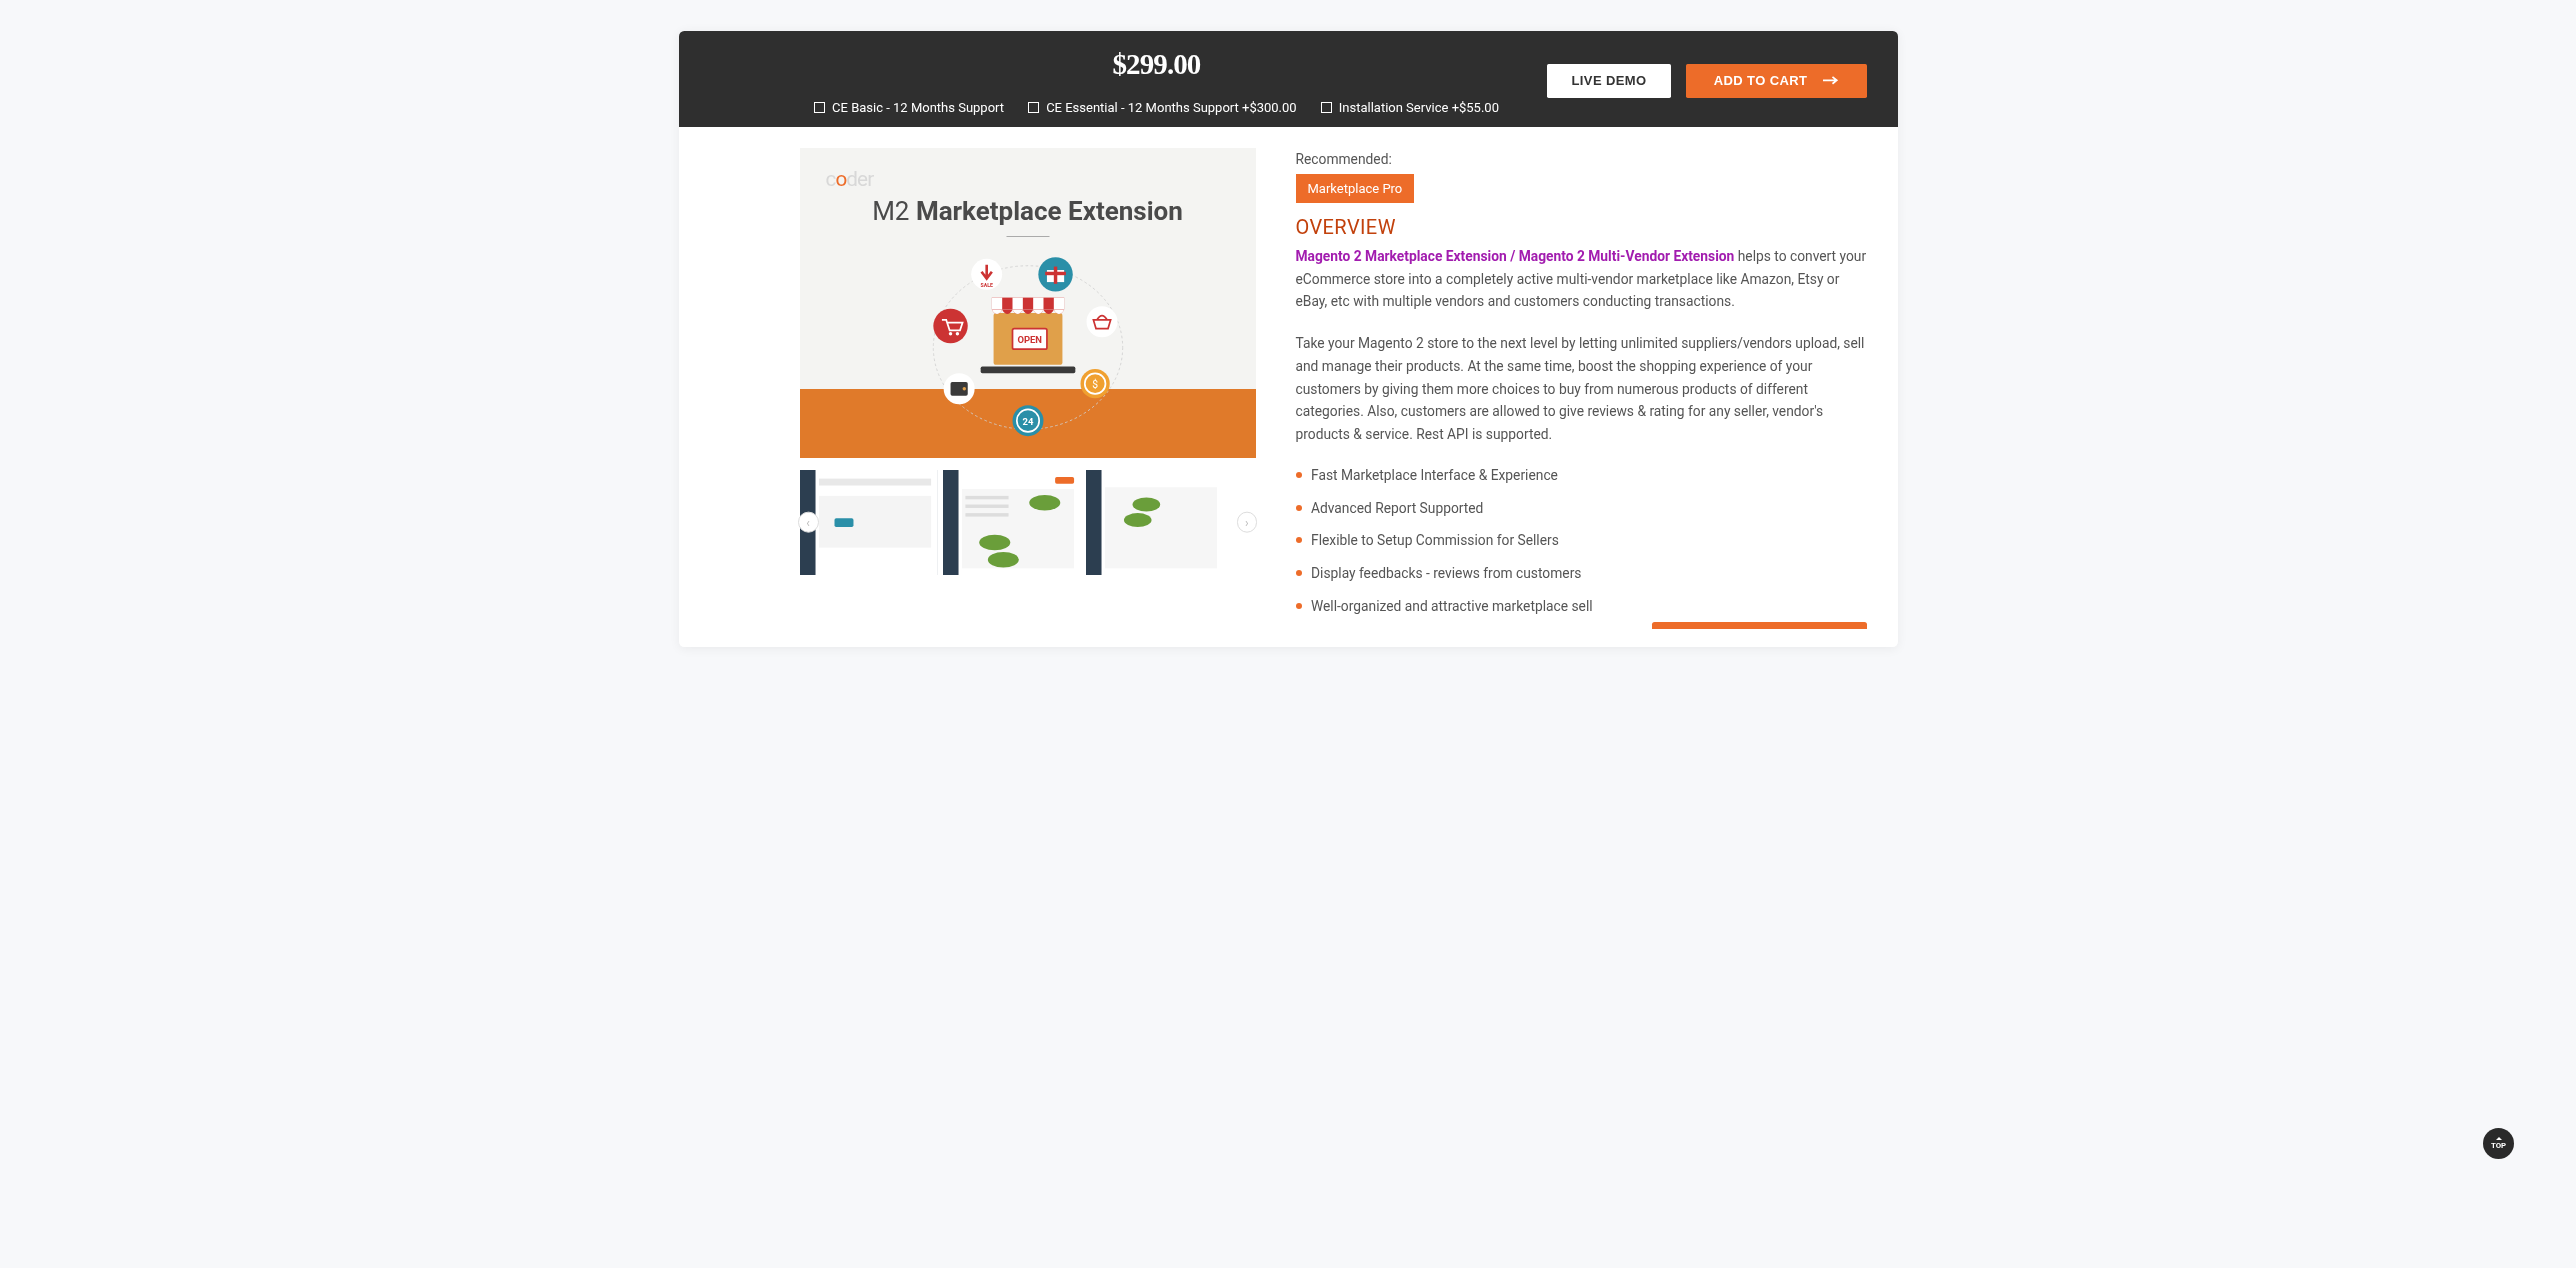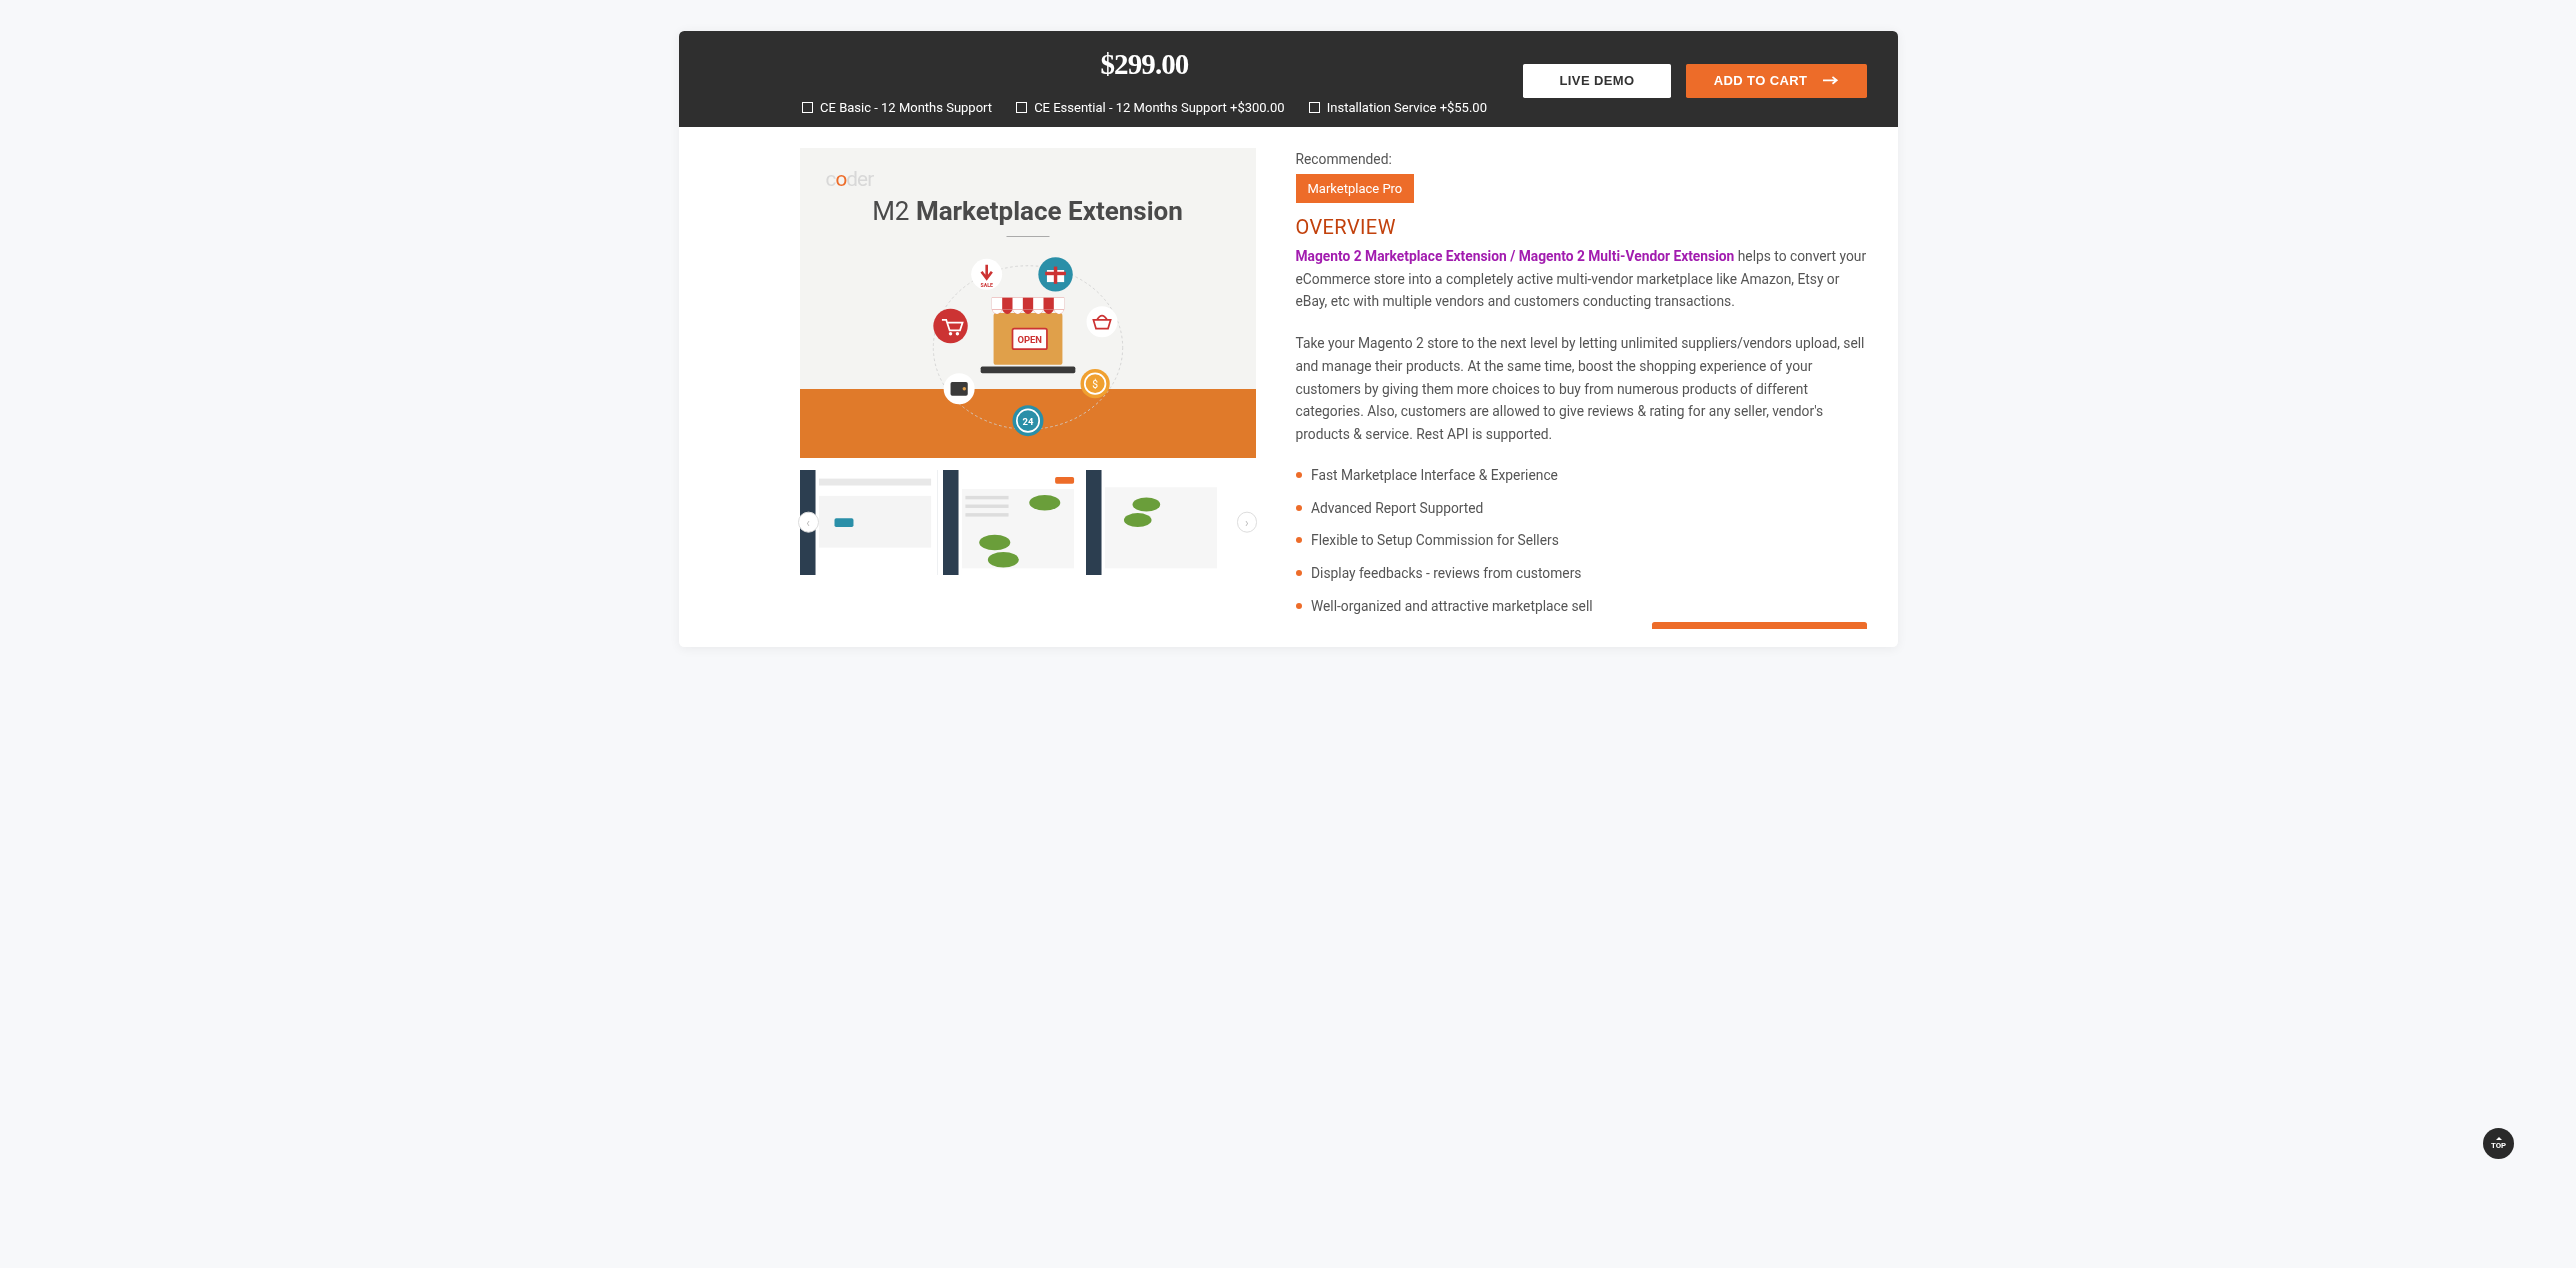--- a/index.html
+++ b/index.html
@@ -7,21 +7,21 @@
 .wrap { display:flex; justify-content:center; padding:31px 0 0; }
 .card { width:92%; max-width:1219px; background:#fff; border-radius:5.2px; box-shadow:0 1.7px 10.3px rgba(0,0,0,.06); overflow:hidden; }
 .topbar { background:#2f2f2f; color:#fff; padding:12px 31px 12px 121px; display:flex; flex-wrap:wrap; align-items:flex-start; }
 .left-top { flex:1 1 auto; padding-top:5.2px; }
 .price-row { display:flex; justify-content:center;font-family:Liberation Serif, serif; }
 .price { font-size:29px; font-weight:700; letter-spacing:-0.9px; }
 .options-row { display:flex; flex-wrap:wrap; align-items:center; gap:24px; justify-content:center; margin-top:19px; font-size:13px; }
 .opt { display:flex; align-items:center; gap:6.9px; white-space:nowrap; }
 .cb { width:11.2px; height:11.2px; border:1.7px solid #fff; background:transparent; display:inline-block; }
 .actions { display:flex; gap:15.5px; align-items:center; padding:20.7px 0 0 34px; }
-.btn { display:inline-flex; align-items:center; justify-content:center; font-weight:700; font-size:13px; height:34px; padding:0 36px; border-radius:1.7px; letter-spacing:0.4px; cursor:pointer; border:none; }
+.btn { display:inline-flex; align-items:center; justify-content:center; font-weight:700; font-size:13px; height:34px; padding:0 24px; border-radius:1.7px; letter-spacing:0.4px; cursor:pointer; border:none; }
 .btn-light { background:#fff; color:#333; }
 .btn-orange { background:#ed6c29; color:#fff; gap:16px; padding:0 27.6px; }
 .btn-orange svg { display:block; }
 .body { display:flex; padding:20.7px 31px 0 121px; gap:40px; }
 .gallery { flex:0 0 456px; }
 .hero { width:456px; height:310px; background:#f4f4f2; position:relative; overflow:hidden; }
 .hero .logo { position:absolute; top:19px; left:26px; font-weight:400; font-size:20.7px; color:#d8d8d8; letter-spacing:-0.9px; }
 .hero .logo .o { color:#ed6c29; }
 .hero h2.htitle { position:absolute; top:48px; width:100%; text-align:center; font-size:26px; color:#4a4a4a; font-weight:400; }
 .hero h2.htitle b { font-weight:700; }

